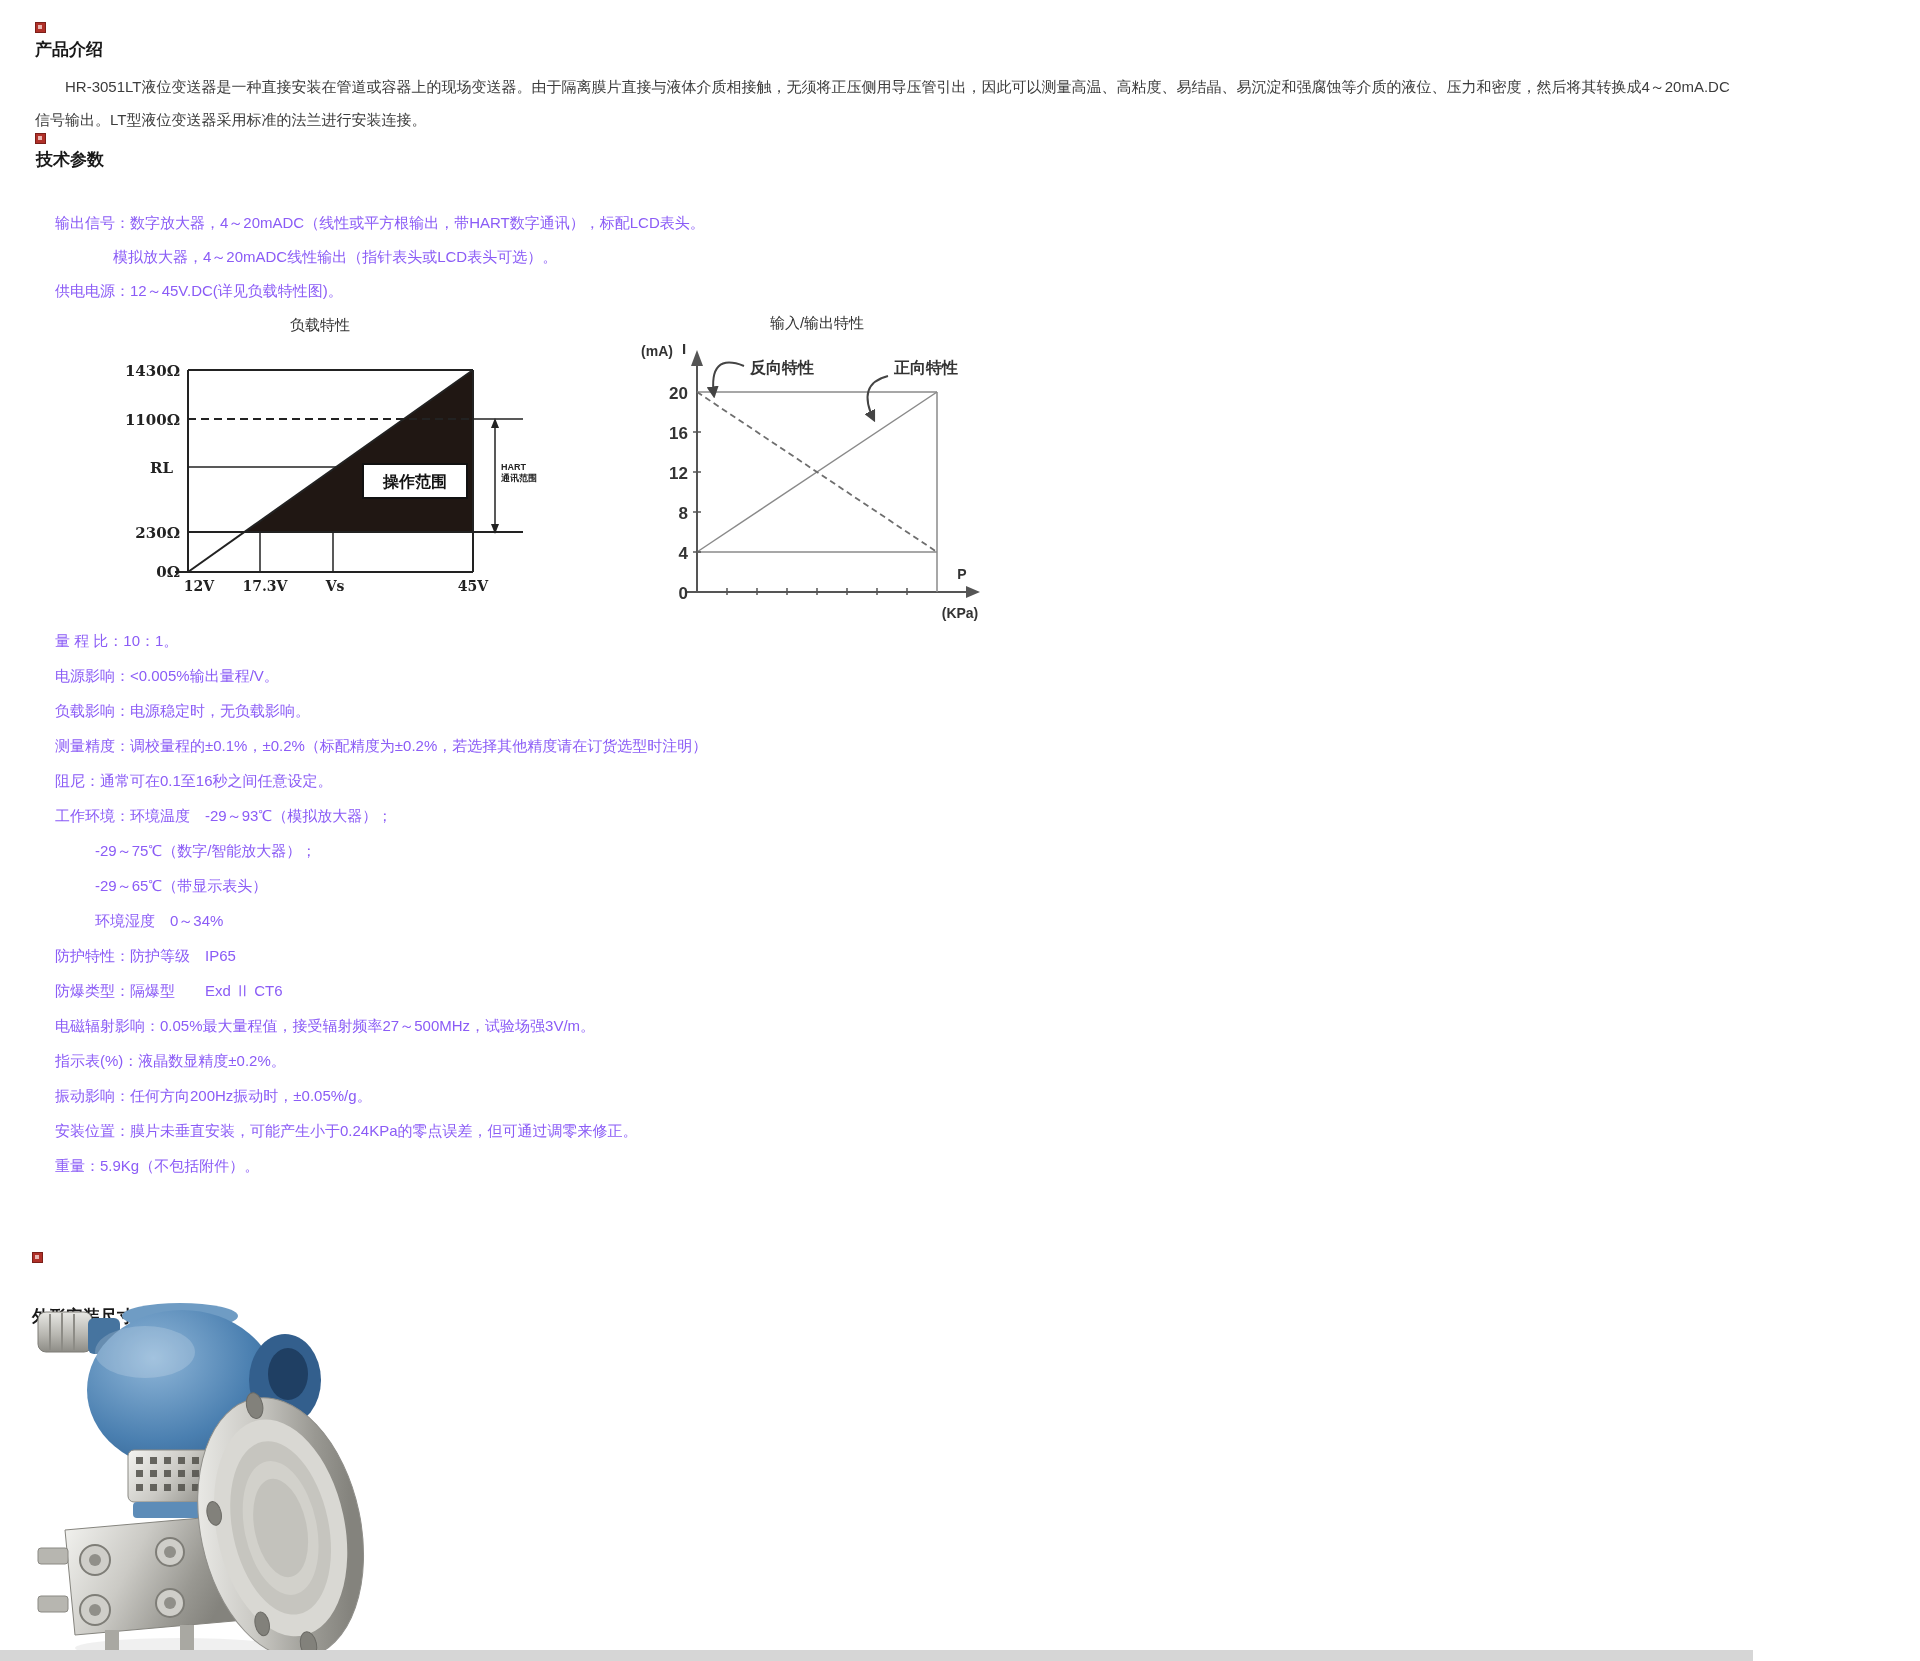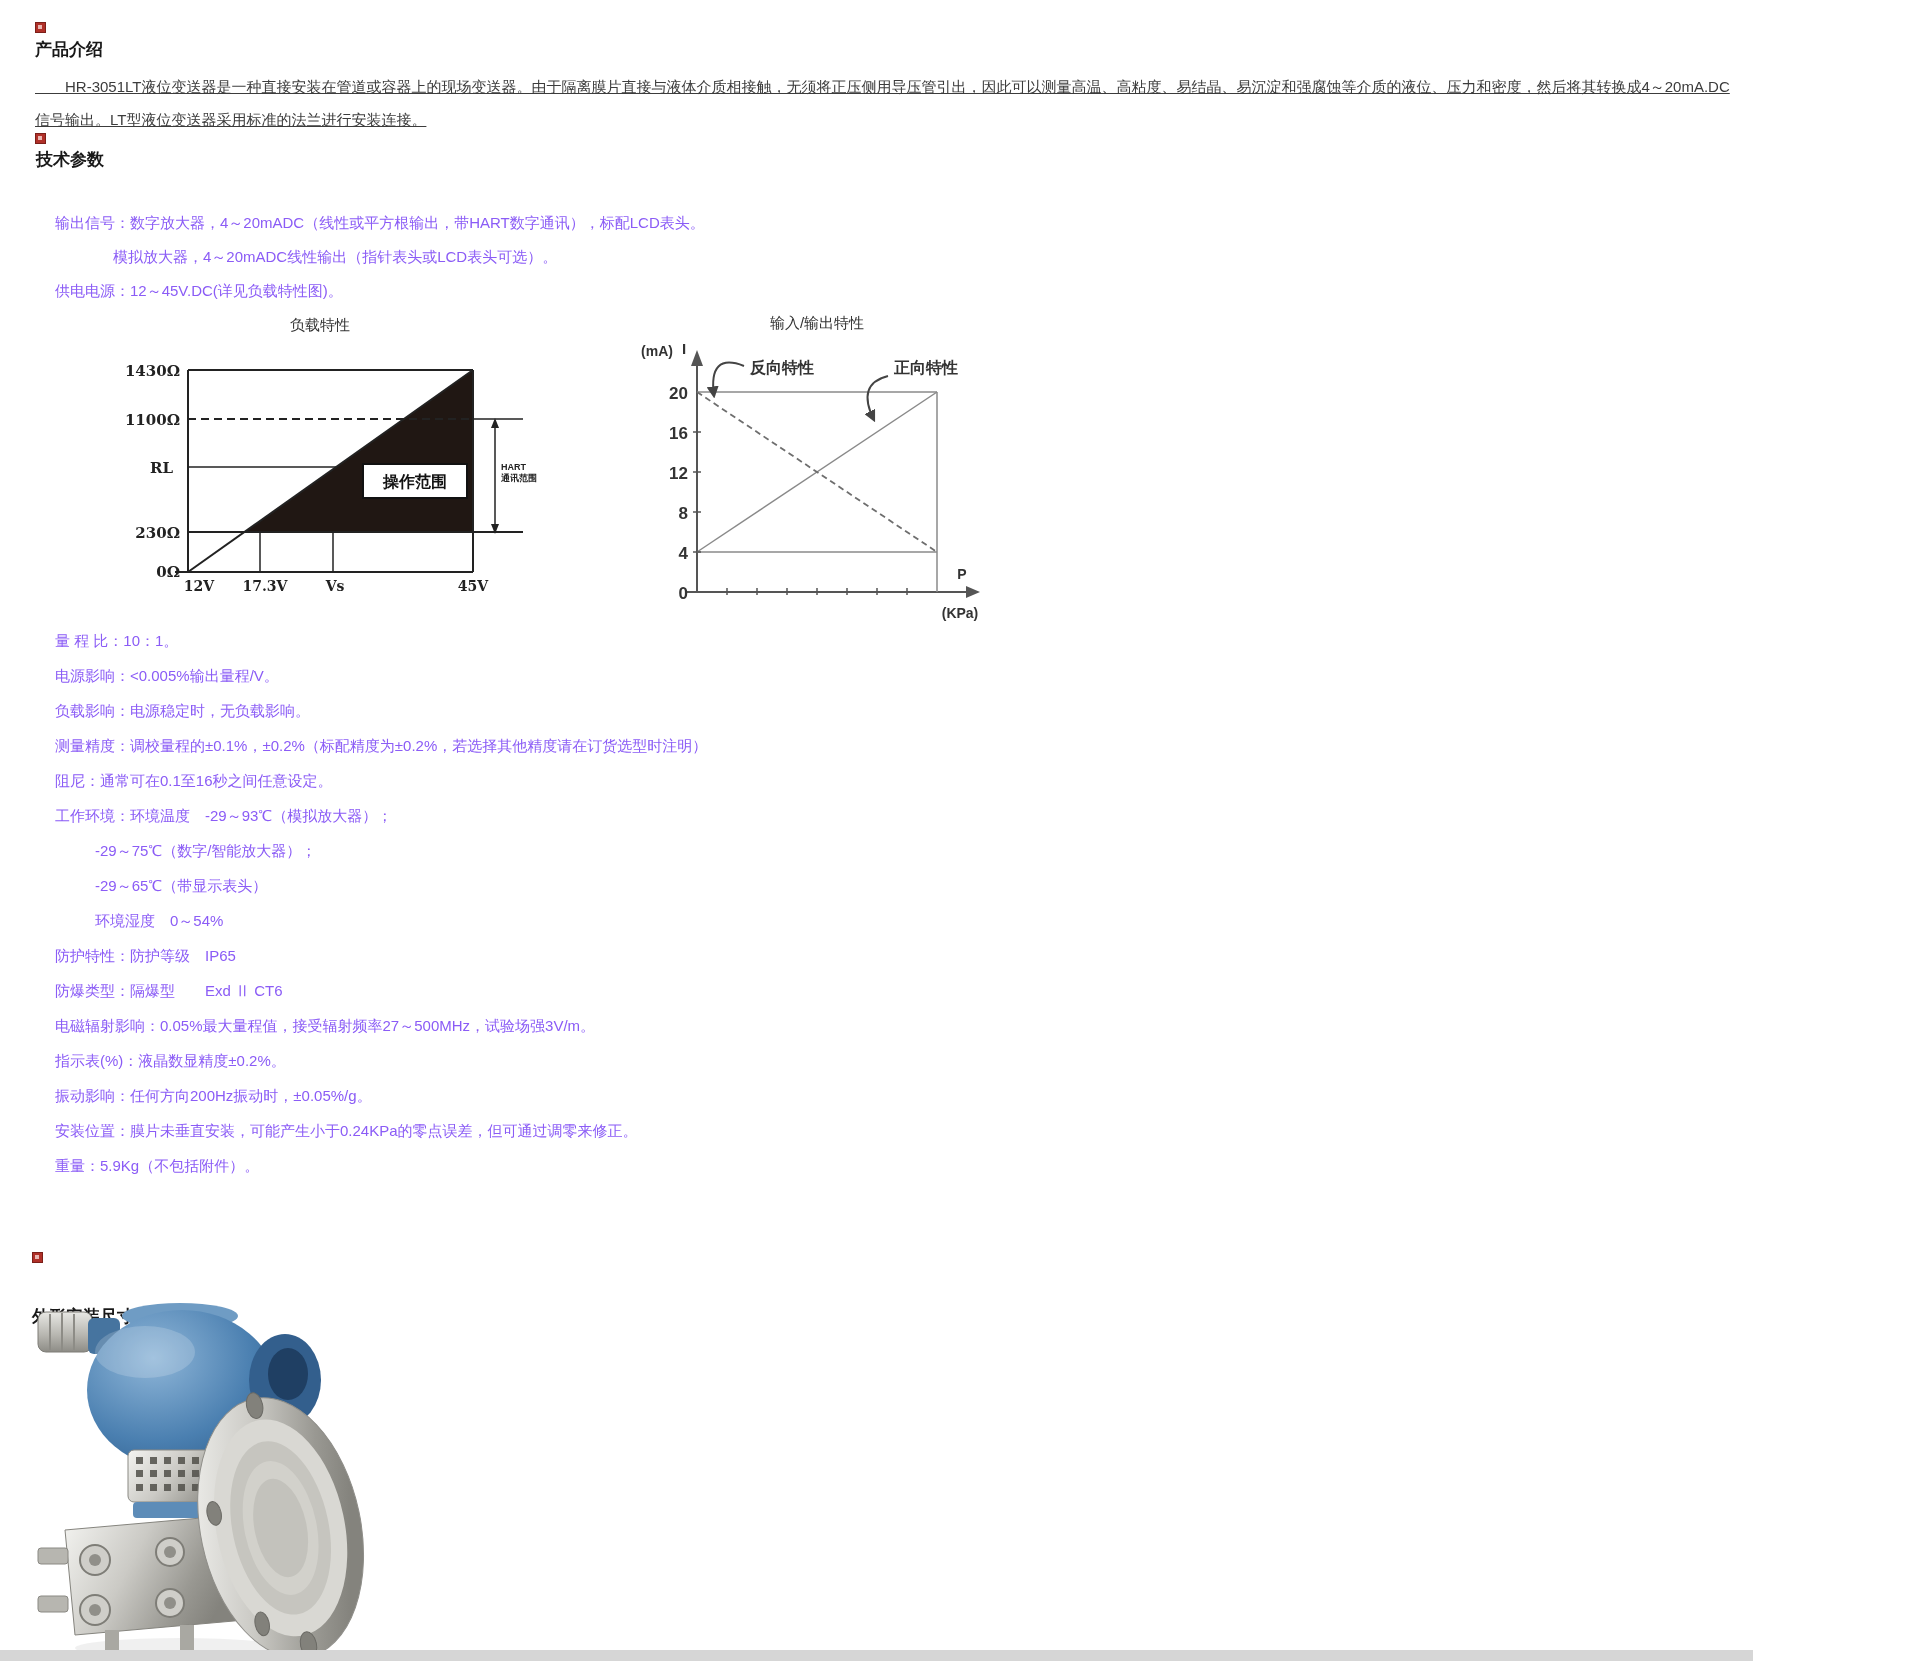--- a/index.html
+++ b/index.html
@@ -1,21 +1,21 @@
 <!DOCTYPE html>
 <html lang="zh"><head>
 <meta charset="utf-8">
 <style>
   html,body{margin:0;padding:0;background:#fff;}
   .page{position:relative;width:1753px;height:1661px;background:#ffffff;overflow:hidden;
         font-family:"Liberation Sans",sans-serif;color:#3f3f3f;}
   .bullet{position:absolute;width:11px;height:11px;background:#b03028;border:1px solid #7c1f19;box-sizing:border-box;}
   .bullet::after{content:"";position:absolute;left:2px;top:2px;width:4px;height:4px;background:#e9b7b2;}
   .sec-title{position:absolute;margin:0;font-size:17px;font-weight:bold;color:#181818;white-space:nowrap;}
-  .para{position:absolute;left:35px;top:70px;width:1875px;font-size:15px;line-height:33px;color:#3c3c3c;text-decoration:underline;}
+  .para{position:absolute;left:35px;top:70px;width:1875px;font-size:15px;line-height:33px;color:#3c3c3c;}
   .para div{white-space:nowrap;}
   .spec-list{position:absolute;left:35px;width:1875px;font-size:15px;color:#8b5cf6;--lh:34px;}
   .spec-line{height:var(--lh);line-height:var(--lh);white-space:nowrap;}
   #spec-bottom{--lh:35px;}
   .indent-1{padding-left:20px;}
   .indent-2{padding-left:78px;}
   .indent-3{padding-left:60px;}
   .chart-svg{position:absolute;}
   .photo-svg{position:absolute;left:30px;top:1300px;}
   .bottom-strip{position:absolute;left:0;top:1650px;width:1920px;height:11px;background:#d6d6d6;}
@@ -139,21 +139,21 @@
   <div class="spec-list" id="spec-bottom" style="top:623px;">
 
   <div class="spec-line indent-1">量 程 比：10：1。</div>
       <div class="spec-line indent-1">电源影响：&lt;0.005%输出量程/V。</div>
       <div class="spec-line indent-1">负载影响：电源稳定时，无负载影响。</div>
       <div class="spec-line indent-1">测量精度：调校量程的±0.1%，±0.2%（标配精度为±0.2%，若选择其他精度请在订货选型时注明）</div>
       <div class="spec-line indent-1">阻尼：通常可在0.1至16秒之间任意设定。</div>
       <div class="spec-line indent-1">工作环境：环境温度　-29～93℃（模拟放大器）；</div>
       <div class="spec-line indent-3">-29～75℃（数字/智能放大器）；</div>
       <div class="spec-line indent-3">-29～65℃（带显示表头）</div>
-      <div class="spec-line indent-3">环境湿度　0～54%</div>
+      <div class="spec-line indent-3">环境湿度　0～34%</div>
       <div class="spec-line indent-1">防护特性：防护等级　IP65</div>
       <div class="spec-line indent-1">防爆类型：隔爆型　　Exd Ⅱ CT6</div>
       <div class="spec-line indent-1">电磁辐射影响：0.05%最大量程值，接受辐射频率27～500MHz，试验场强3V/m。</div>
       <div class="spec-line indent-1">指示表(%)：液晶数显精度±0.2%。</div>
       <div class="spec-line indent-1">振动影响：任何方向200Hz振动时，±0.05%/g。</div>
       <div class="spec-line indent-1">安装位置：膜片未垂直安装，可能产生小于0.24KPa的零点误差，但可通过调零来修正。</div>
       <div class="spec-line indent-1">重量：5.9Kg（不包括附件）。</div>
     </div>
 
   <div class="bullet" style="left:32px;top:1252px;"></div>

